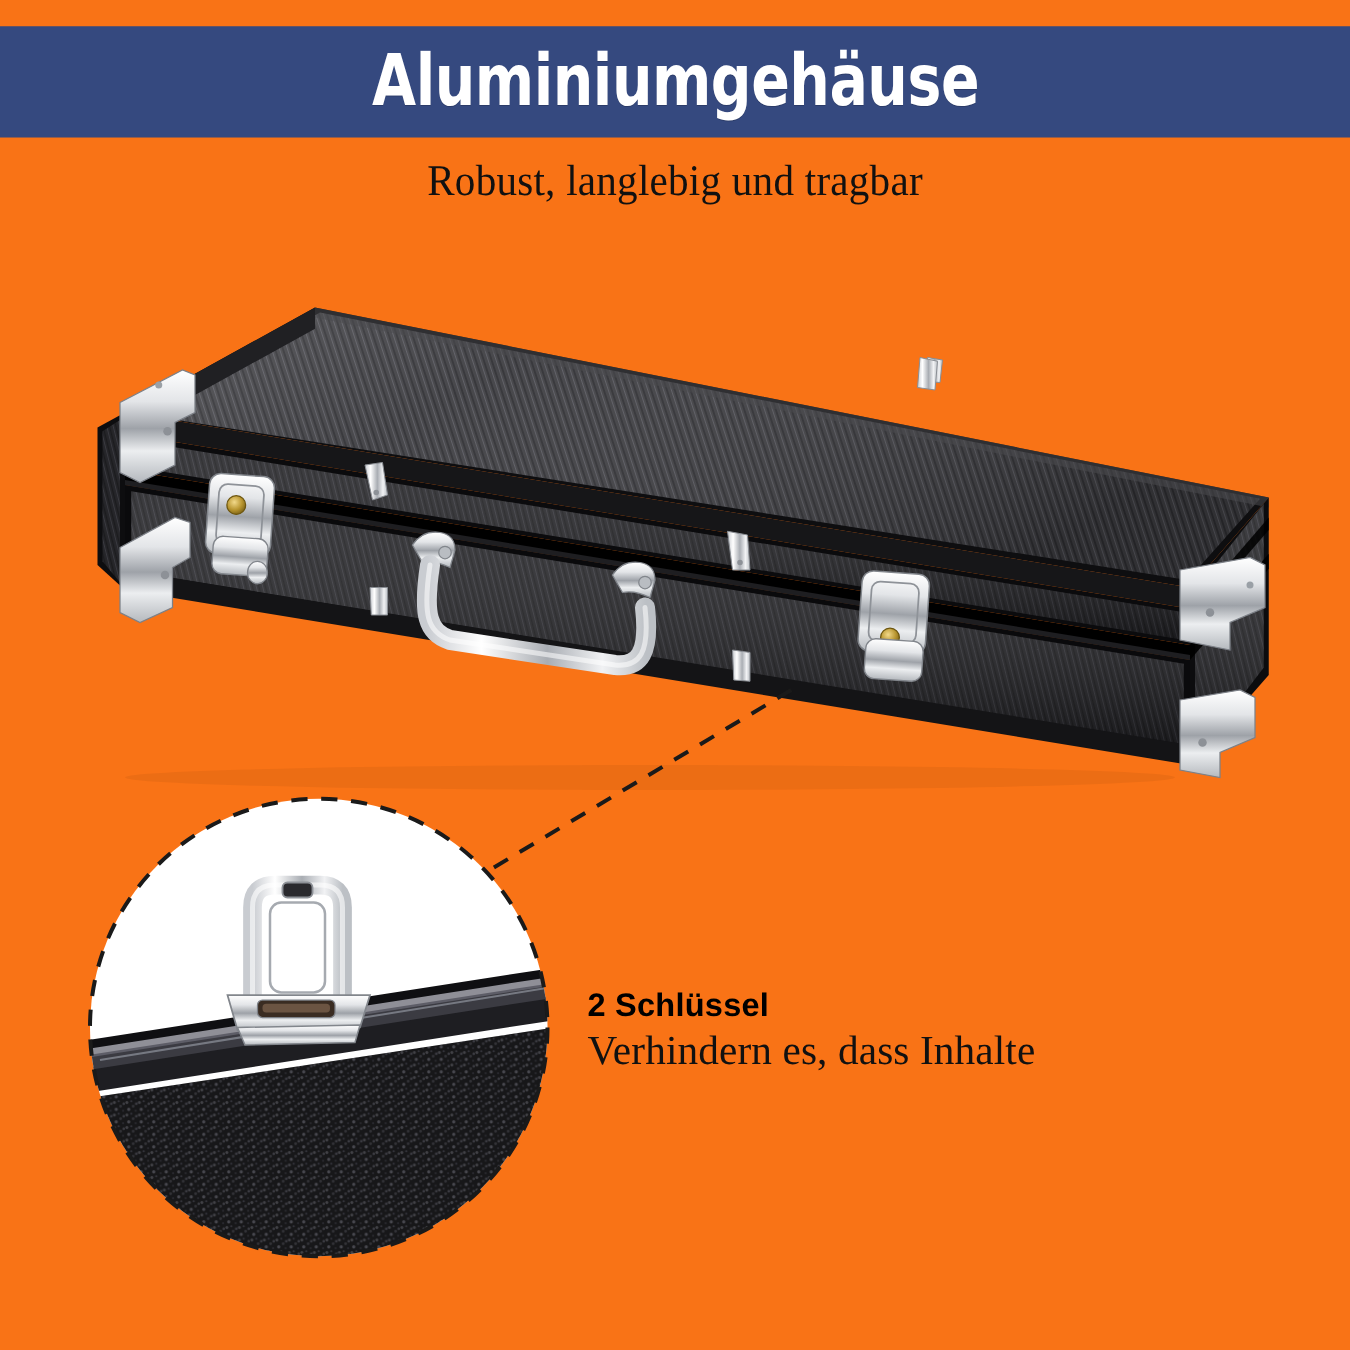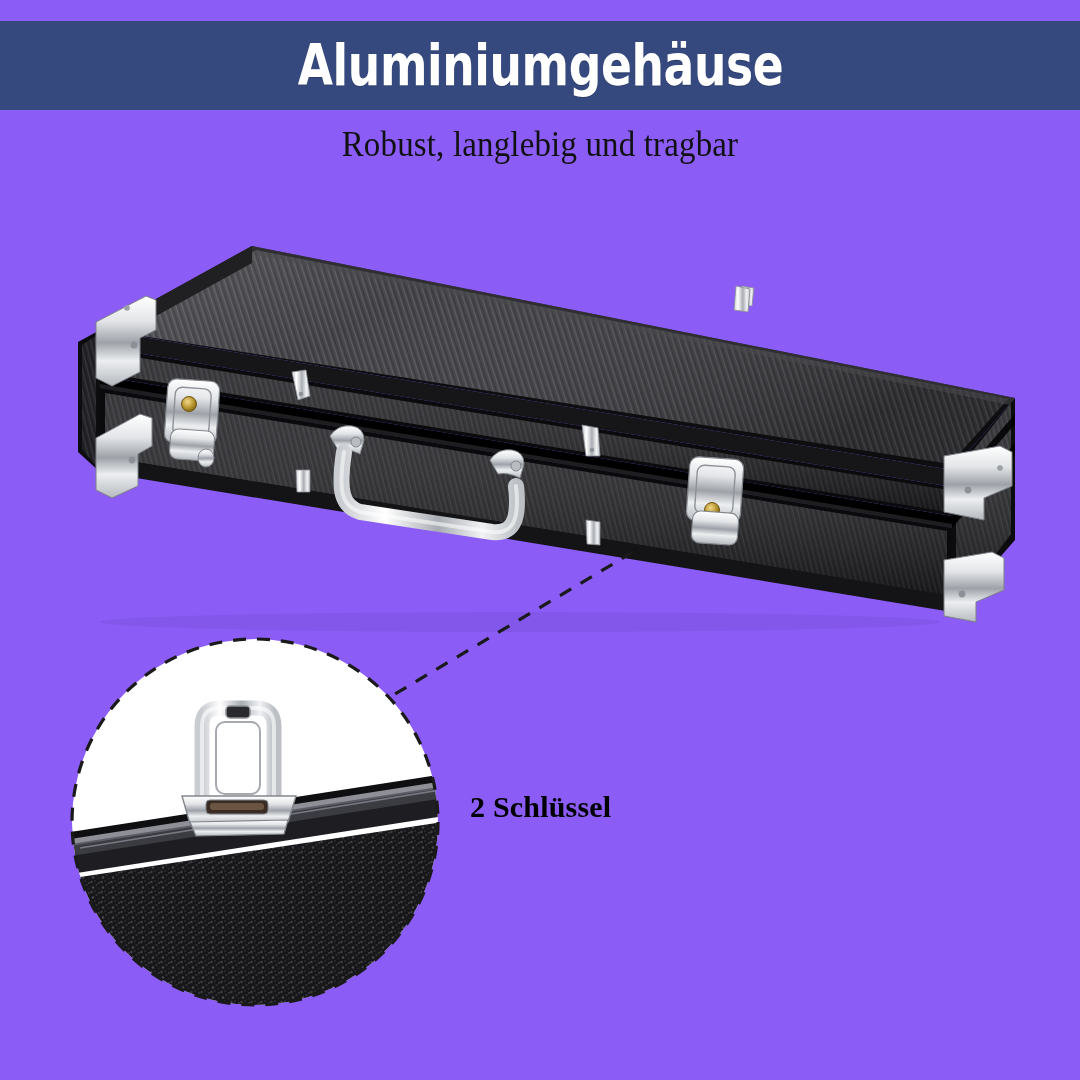--- a/index.html
+++ b/index.html
@@ -2,21 +2,21 @@
 <html><head>
 <meta charset="utf-8">
 <title>Aluminiumgehäuse</title>
 <style>
   html,body{margin:0;padding:0;}
   body{
     width:1080px;height:1080px;background:#ffffff;
     font-family:"Liberation Serif",serif;
     overflow:hidden;position:relative;
   }
-  #stage{position:absolute;inset:0;width:1080px;height:1080px;background:#8b5cf6;}
+  #stage{position:absolute;inset:0;width:1080px;height:1080px;background:#f97316;}
 
   
   .banner{
     position:absolute;left:0;top:21px;width:1080px;height:89px;
     background:#35497f;
     display:flex;align-items:center;justify-content:center;
   }
   .banner-title{
     color:#ffffff;
     font-family:"DejaVu Sans",sans-serif;
@@ -39,22 +39,22 @@
   }
 
   
   .art{position:absolute;left:0;top:0;width:1080px;height:1080px;pointer-events:none;}
 
   
   .callout{
     position:absolute;left:470px;top:790px;width:520px;
   }
   .callout-title{
-    font-family:Liberation Serif, serif;
-    font-weight:bold;font-size:30px;color:#000;
+    font-family:Liberation Sans, sans-serif;
+    font-weight:bold;font-size:26px;color:#000;
     line-height:1.1;margin:0 0 1px 0;letter-spacing:.2px;
   }
   .callout-body{
     font-family:"Liberation Serif",serif;
     font-size:33px;color:#111;line-height:1.28;margin:0;
     letter-spacing:.1px;
   }
   .callout-body span{display:block;}
 </style>
 </head>
@@ -301,16 +301,17 @@
         </g>
       </g>
 
       <circle cx="255" cy="822" r="183" fill="none" stroke="#1a1a1a" stroke-width="3.2" stroke-dasharray="13 11"></circle>
     </g>
   </svg>
 
   <div class="callout">
     <div class="callout-title">2 Schlüssel</div>
     <div class="callout-body">
+      <span>Verhindern es, dass Inhalte</span>
     </div>
   </div>
 
 </div>
 
 </body></html>

